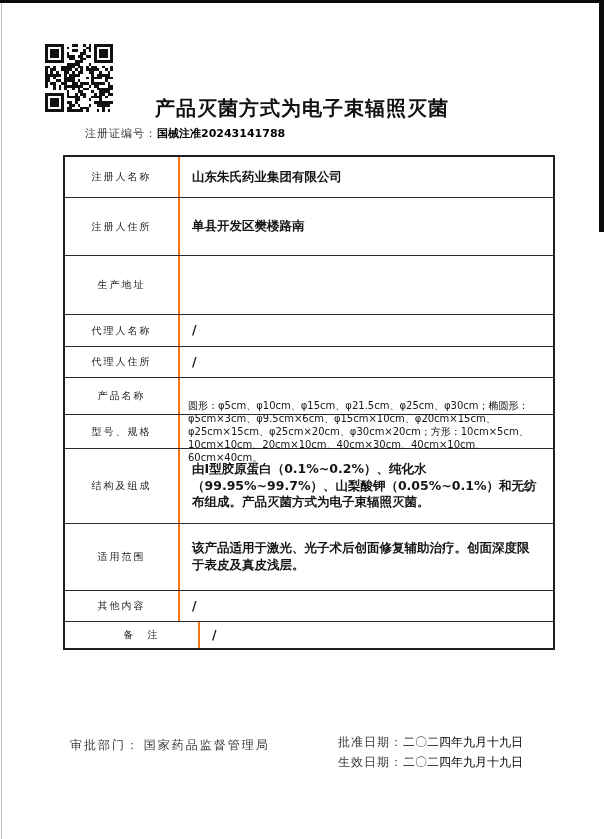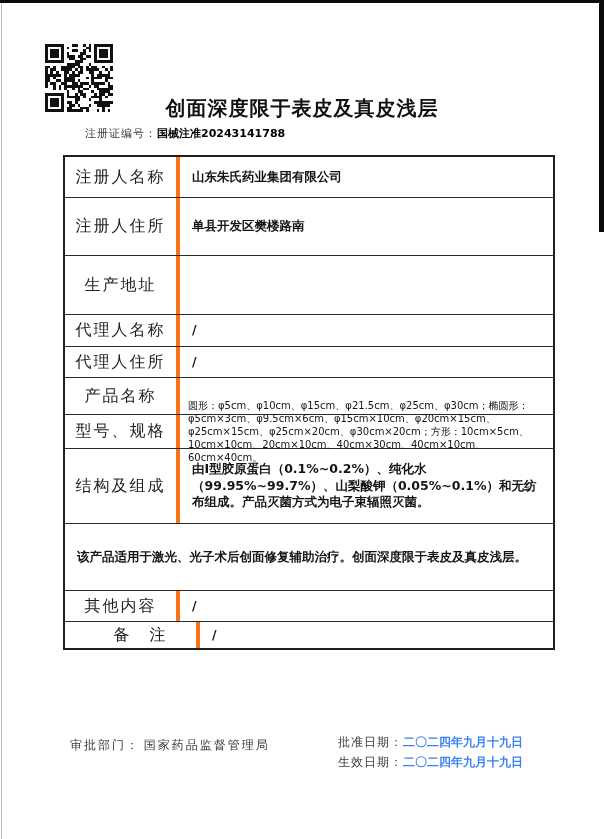--- a/index.html
+++ b/index.html
@@ -21,23 +21,23 @@
   .regline{position:absolute;left:85px;top:126px;font-size:11px;white-space:nowrap;}
   .regline .lbl{color:#3a3a3a;letter-spacing:1px;font-weight:normal;}
   .regline .val{color:#000;font-weight:bold;}
   .cert-table{
     position:absolute;left:63px;top:155px;width:492px;
     border:2px solid #1f1f1f;
   }
   .t-row{display:flex;border-bottom:1px solid #2a2a2a;}
   .t-row:last-child{border-bottom:none;}
   .t-label{
-    width:115px;border-right:4px solid #f97316;display:flex;
+    width:115px;border-right:2px solid #f97316;display:flex;
     align-items:center;justify-content:center;text-align:center;
-    font-size:16px;letter-spacing:2px;color:#1f1f1f;padding:2px 4px;
+    font-size:10px;letter-spacing:2px;color:#1f1f1f;padding:2px 4px;
   }
   .t-value{
     flex:1;display:flex;align-items:center;font-size:12.5px;font-weight:bold;
     color:#141414;padding:3px 16px 3px 12px;line-height:1.35;
   }
   .t-row:nth-child(1){height:41px;}
   .t-row:nth-child(2){height:58px;}
   .t-row:nth-child(3){height:59px;}
   .t-row:nth-child(4){height:32px;}
   .t-row:nth-child(5){height:31px;}
@@ -48,21 +48,21 @@
   .t-row:nth-child(9){height:67px;}
   .t-row:nth-child(10){height:31px;}
   .t-row:nth-child(11){height:26px;margin-left:20px;}
   .t-row:nth-child(12){height:76px;}
   .footer-dept{position:absolute;left:70px;top:737px;font-size:12px;white-space:nowrap;}
   .footer-dept .lbl{color:#3a3a3a;letter-spacing:2px;}
   .footer-dept .val{color:#3a3a3a;letter-spacing:2px;}
   .footer-dates{position:absolute;left:338px;top:732px;font-size:12px;}
   .footer-dates .d-row{height:20px;line-height:20px;white-space:nowrap;}
   .footer-dates .lbl{color:#3a3a3a;letter-spacing:1px;}
-  .footer-dates .val{color:#3b82f6;font-weight:bold;}
+  .footer-dates .val{color:#000000;font-weight:normal;}
 </style>
 </head>
 <body>
 
 <div class="page">
 
   <div class="edge-top"></div>
   <div class="edge-right"></div>
   <div class="edge-left"></div>
 
@@ -394,21 +394,21 @@
         <rect x="11" y="24" width="1" height="1" fill="#111"></rect>
         <rect x="12" y="24" width="1" height="1" fill="#111"></rect>
         <rect x="13" y="24" width="1" height="1" fill="#111"></rect>
         <rect x="15" y="24" width="1" height="1" fill="#111"></rect>
         <rect x="19" y="24" width="1" height="1" fill="#111"></rect>
         <rect x="21" y="24" width="1" height="1" fill="#111"></rect>
         <rect x="23" y="24" width="1" height="1" fill="#111"></rect>
       </svg>
   </div>
 
-  <div class="title">创面深度限于表皮及真皮浅层</div>
+  <div class="title">产品灭菌方式为电子束辐照灭菌</div>
 
   <div class="regline">
     <span class="lbl">注册证编号：</span><span class="val">国械注准20243141788</span>
   </div>
 
   <div class="cert-table">
       <div class="t-row">
         <div class="t-label">注册人名称</div>
         <div class="t-value">山东朱氏药业集团有限公司</div>
       </div>
@@ -432,20 +432,21 @@
       </div>
       <div class="t-row">
         <div class="t-label">型号、规格</div>
         <div class="t-value">圆形：φ5cm、φ10cm、φ15cm、φ21.5cm、φ25cm、φ30cm；椭圆形：φ5cm×3cm、φ9.5cm×6cm、φ15cm×10cm、φ20cm×15cm、φ25cm×15cm、φ25cm×20cm、φ30cm×20cm；方形：10cm×5cm、10cm×10cm、20cm×10cm、40cm×30cm、40cm×10cm、60cm×40cm。</div>
       </div>
       <div class="t-row">
         <div class="t-label">结构及组成</div>
         <div class="t-value">由I型胶原蛋白（0.1%~0.2%）、纯化水（99.95%~99.7%）、山梨酸钾（0.05%~0.1%）和无纺布组成。产品灭菌方式为电子束辐照灭菌。</div>
       </div>
       <div class="t-row">
+        <div class="t-label">适用范围</div>
         <div class="t-value">该产品适用于激光、光子术后创面修复辅助治疗。创面深度限于表皮及真皮浅层。</div>
       </div>
       <div class="t-row">
         <div class="t-label">其他内容</div>
         <div class="t-value">/</div>
       </div>
       <div class="t-row">
         <div class="t-label">备　注</div>
         <div class="t-value">/</div>
       </div>

